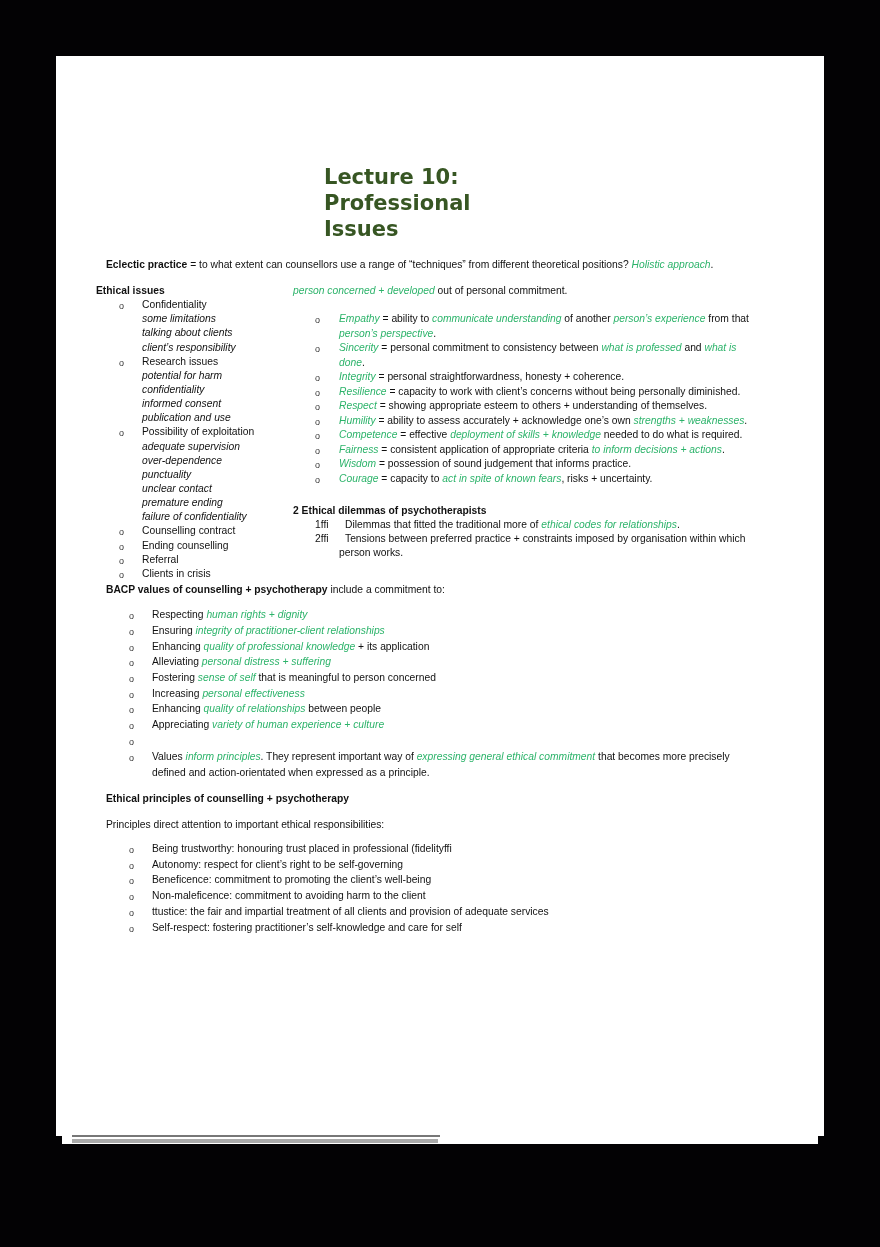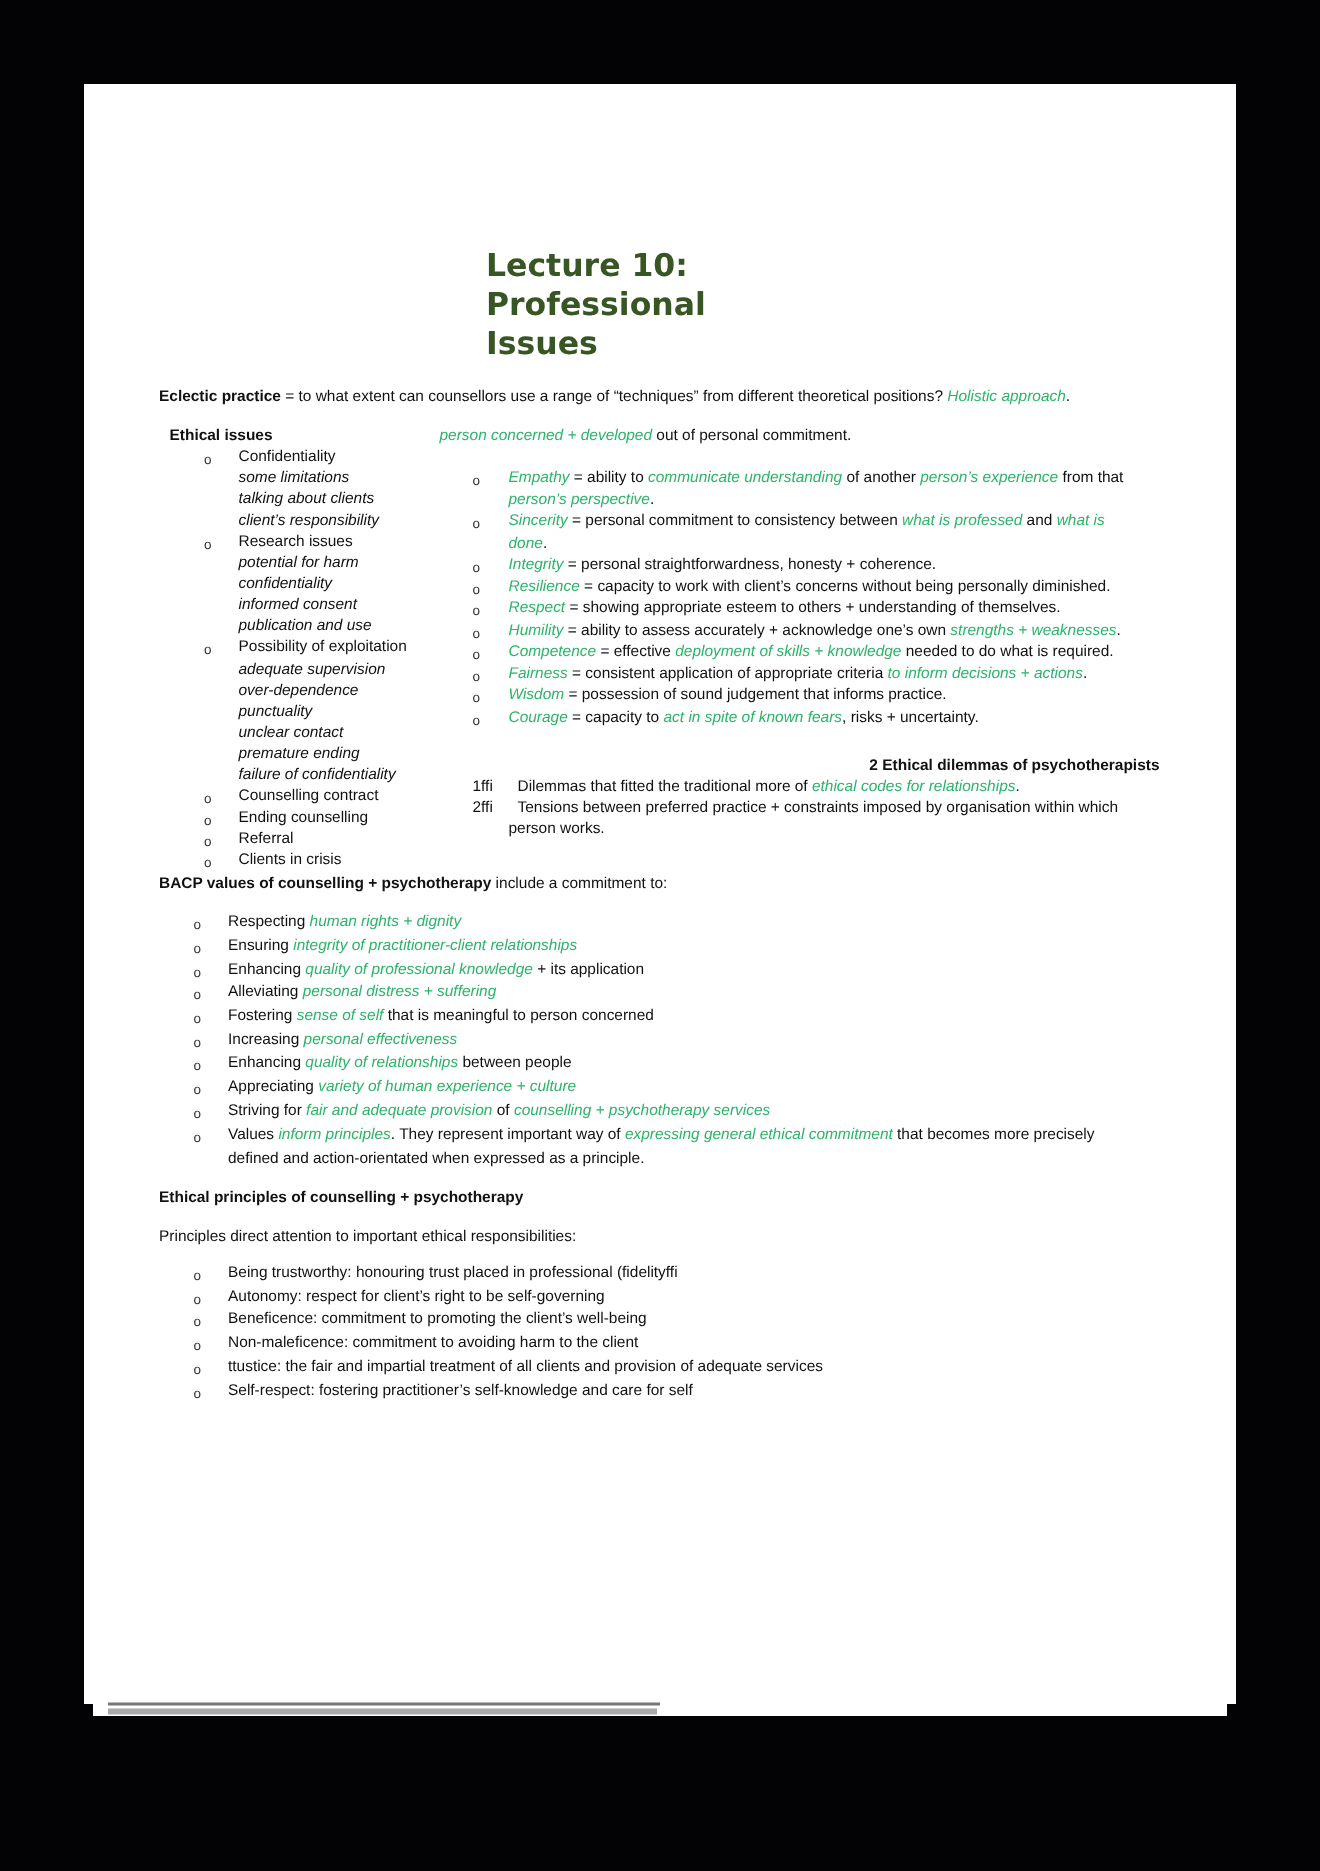--- a/index.html
+++ b/index.html
@@ -30,21 +30,21 @@
 <div class="abs title">
   <div>Lecture 10:</div>
   <div>Professional</div>
   <div>Issues</div>
 </div>
 
 <div class="abs t" style="left:106px; top:258px;">
   <span class="b">Eclectic practice</span><span> = to what extent can counsellors use a range of “techniques” from different theoretical positions? </span><span class="g">Holistic approach</span><span>.</span>
 </div>
 
-<div id="ethical-issues" class="abs t" style="left:113px; top:284px; width:168px;">
+<div id="ethical-issues" class="abs t" style="left:96px; top:284px; width:168px;">
   <div class="b">Ethical issues</div>
 <div class="row" style="top: 14px; left: 0px; width: 100%; height: 14px;">
       <span class="bul" style="left: 23px; top: 1px;">o</span>
       <span style="position: absolute; left: 46px;">Confidentiality</span>
     </div>
     <div class="row i" style="left: 46px; top: 28.3px;">some limitations</div>
     <div class="row i" style="left: 46px; top: 42.4px;">talking about clients</div>
     <div class="row i" style="left: 46px; top: 56.5px;">client’s responsibility</div>
     <div class="row" style="top: 70.6px; left: 0px; width: 100%; height: 14px;">
       <span class="bul" style="left: 23px; top: 1px;">o</span>
@@ -121,21 +121,21 @@
     <div class="row" style="top: 173px; left: 0px; width: 100%; height: 14px;">
       <span class="bul" style="left: 22px; top: 1px;">o</span>
       <span style="position: absolute; left: 46px;"><span class="g">Wisdom</span><span> = possession of sound judgement that informs practice.</span></span>
     </div>
     <div class="row" style="top: 188px; left: 0px; width: 100%; height: 14px;">
       <span class="bul" style="left: 22px; top: 1px;">o</span>
       <span style="position: absolute; left: 46px;"><span class="g">Courage</span><span> = capacity to </span><span class="g">act in spite of known fears</span><span>, risks + uncertainty.</span></span>
     </div>
   </div>
 
-<div id="dilemmas" class="abs t" style="left:293px; top:504px; width:480px;text-align:right;">
+<div id="dilemmas" class="abs t" style="left:293px; top:504px; width:480px;">
   <div class="b">2 Ethical dilemmas of psychotherapists</div>
 <div class="row" style="top: 14px; left: 0px; width: 100%;">
       <span style="position: absolute; left: 22px;">1ffi</span>
       <span style="position: absolute; left: 52px;"><span>Dilemmas that fitted the traditional more of </span><span class="g">ethical codes for relationships</span><span>.</span></span>
     </div>
     <div class="row" style="top: 28px; left: 0px; width: 100%;">
       <span style="position: absolute; left: 22px;">2ffi</span>
       <span style="position: absolute; left: 52px;"><span>Tensions between preferred practice + constraints imposed by organisation within which</span></span>
     </div>
     <div class="row" style="left: 46px; top: 42px;">person works.</div>
@@ -172,21 +172,20 @@
     <div class="row" style="top: 94px; left: 0px; width: 100%; height: 14px;">
       <span class="bul" style="left: 23px; top: 1px;">o</span>
       <span style="position: absolute; left: 46px;"><span>Enhancing </span><span class="g">quality of relationships</span><span> between people</span></span>
     </div>
     <div class="row" style="top: 110px; left: 0px; width: 100%; height: 14px;">
       <span class="bul" style="left: 23px; top: 1px;">o</span>
       <span style="position: absolute; left: 46px;"><span>Appreciating </span><span class="g">variety of human experience + culture</span></span>
     </div>
     <div class="row" style="top: 126px; left: 0px; width: 100%; height: 14px;">
       <span class="bul" style="left: 23px; top: 1px;">o</span>
-      <span style="position: absolute; left: 46px;"><span>Striving for </span><span class="g">fair and adequate provision</span><span> of </span><span class="g">counselling + psychotherapy services</span></span>
     </div>
     <div class="row" style="top: 142px; left: 0px; width: 100%; height: 14px;">
       <span class="bul" style="left: 23px; top: 1px;">o</span>
       <span style="position: absolute; left: 46px;"><span>Values </span><span class="g">inform principles</span><span>. They represent important way of </span><span class="g">expressing general ethical commitment</span><span> that becomes more precisely</span></span>
     </div>
     <div class="row" style="left: 46px; top: 158px;">defined and action-orientated when expressed as a principle.</div>
   </div>
 
 <div class="abs t b" style="left:106px; top:792px;">Ethical principles of counselling + psychotherapy</div>
 <div class="abs t" style="left:106px; top:818px;">Principles direct attention to important ethical responsibilities:</div>

